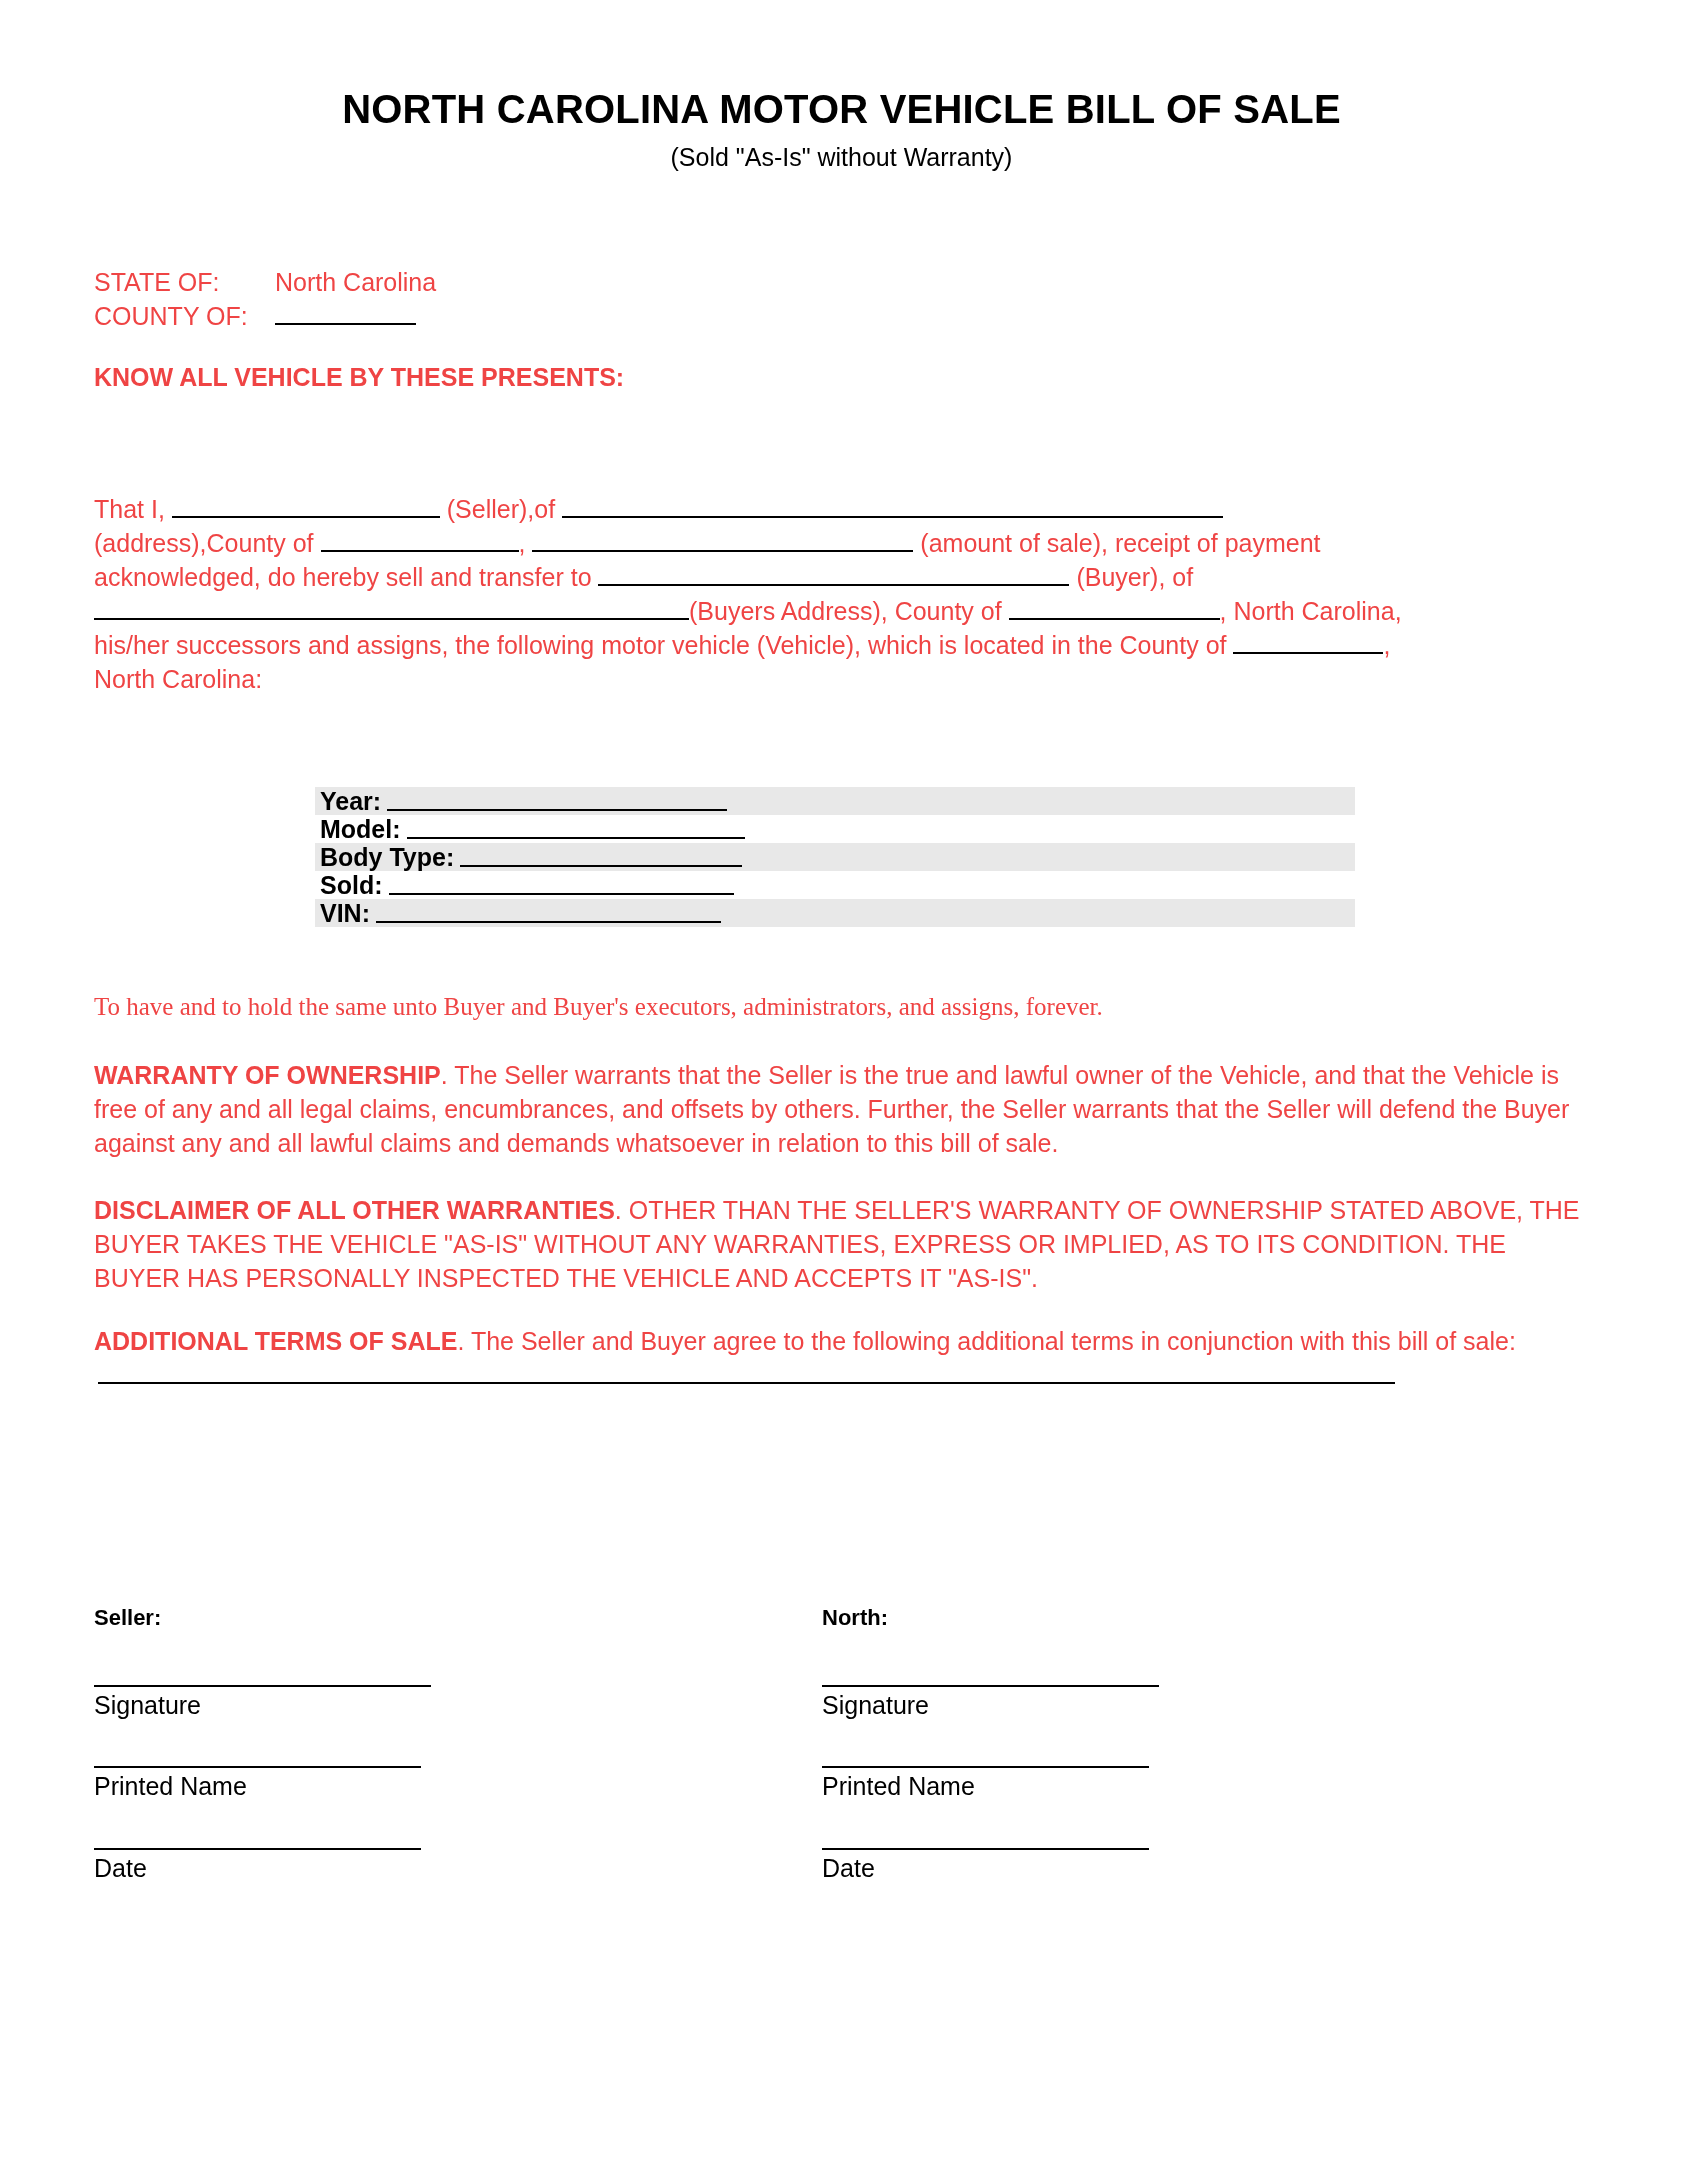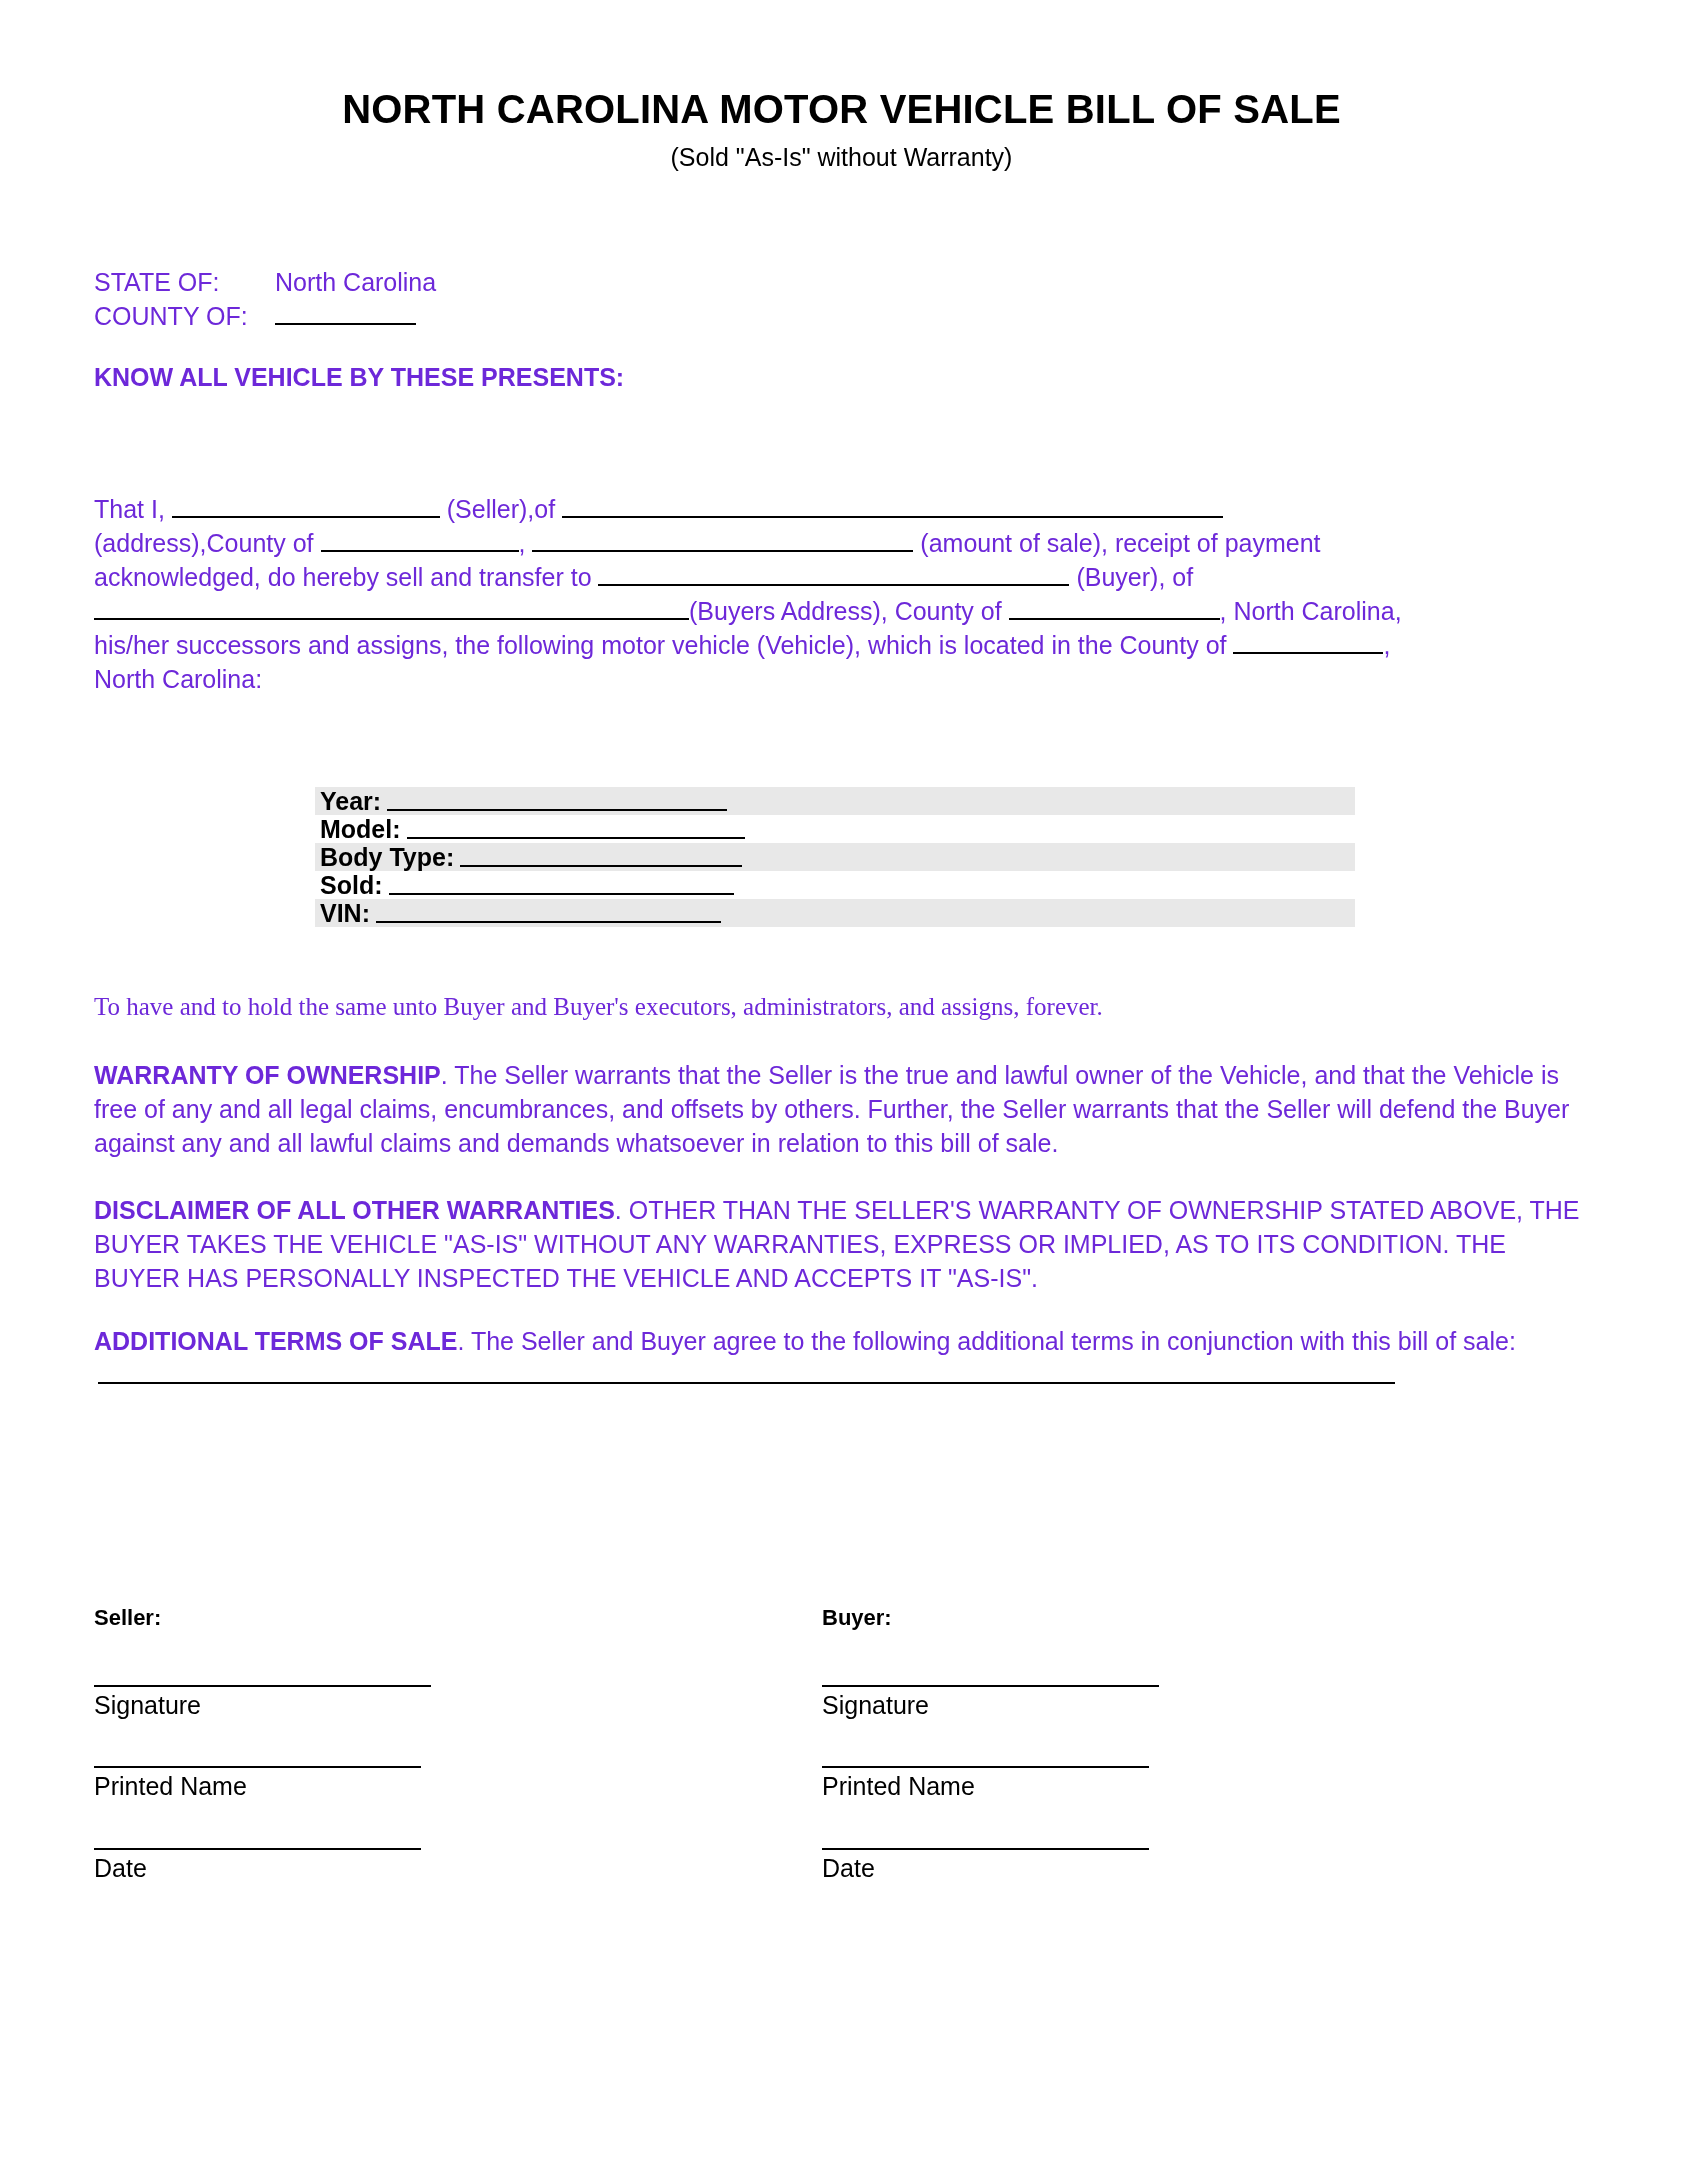--- a/index.html
+++ b/index.html
@@ -45,21 +45,21 @@
     font-weight: normal;
     margin: 13px 0 0 0;
     line-height: 1.1;
   }
 
   
   .body-text {
     position: absolute;
     font-size: 25px;
     line-height: 34px;
-    color: #6d28d9;
+    color: #ef4444;
   }
 
   
   .state-block {
     left: 94px;
     top: 265px;
     width: 891px;
   }
   .sc-row {
     display: block;
@@ -249,21 +249,21 @@
       <div class="cap">Printed Name</div>
     </div>
 
     <div class="sig-slot slot-date">
       <div class="rule"></div>
       <div class="cap">Date</div>
     </div>
   </div>
 
   <div class="sig-block sig-buyer">
-    <div class="sig-heading">Buyer:</div>
+    <div class="sig-heading">North:</div>
 
     <div class="sig-slot slot-signature">
       <div class="rule"></div>
       <div class="cap">Signature</div>
     </div>
 
     <div class="sig-slot slot-printed">
       <div class="rule"></div>
       <div class="cap">Printed Name</div>
     </div>

